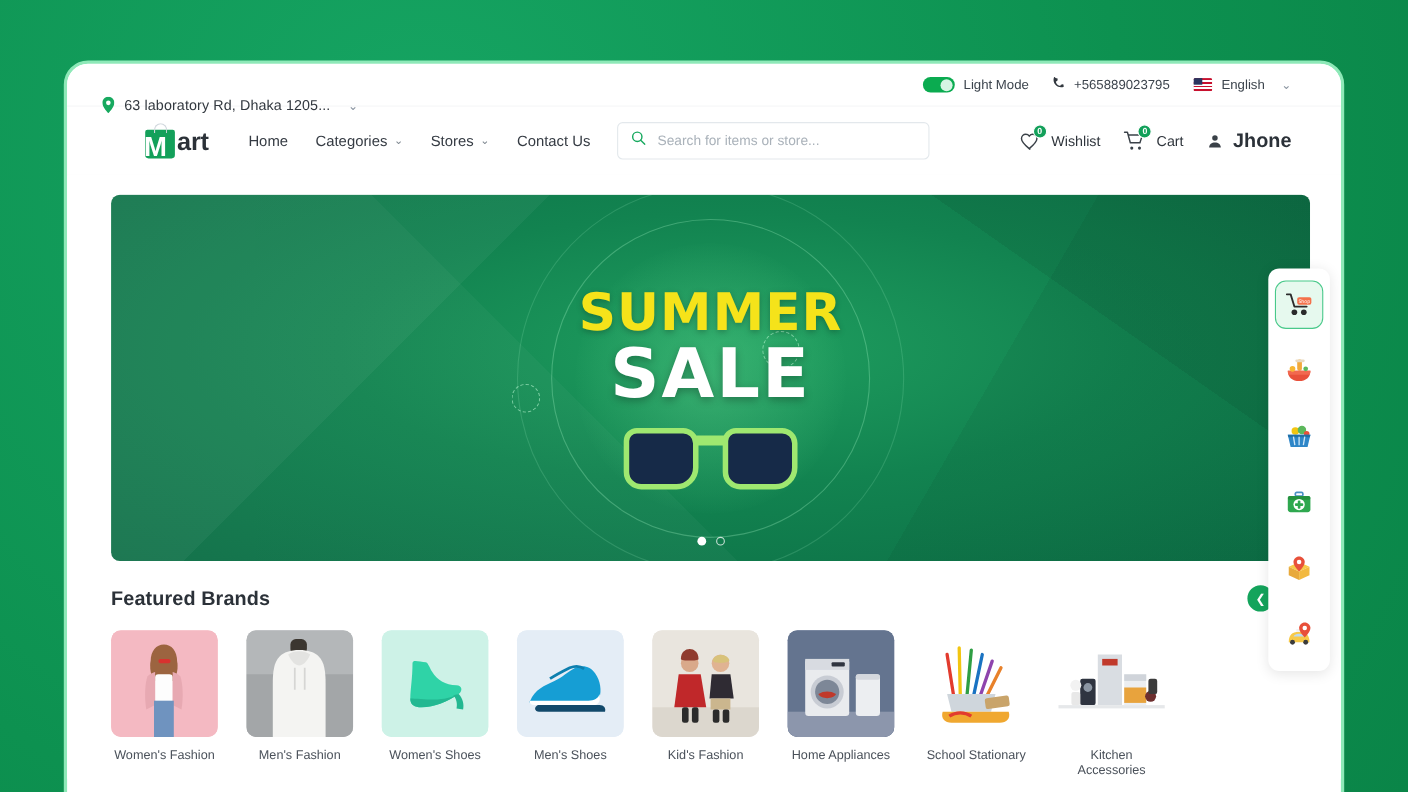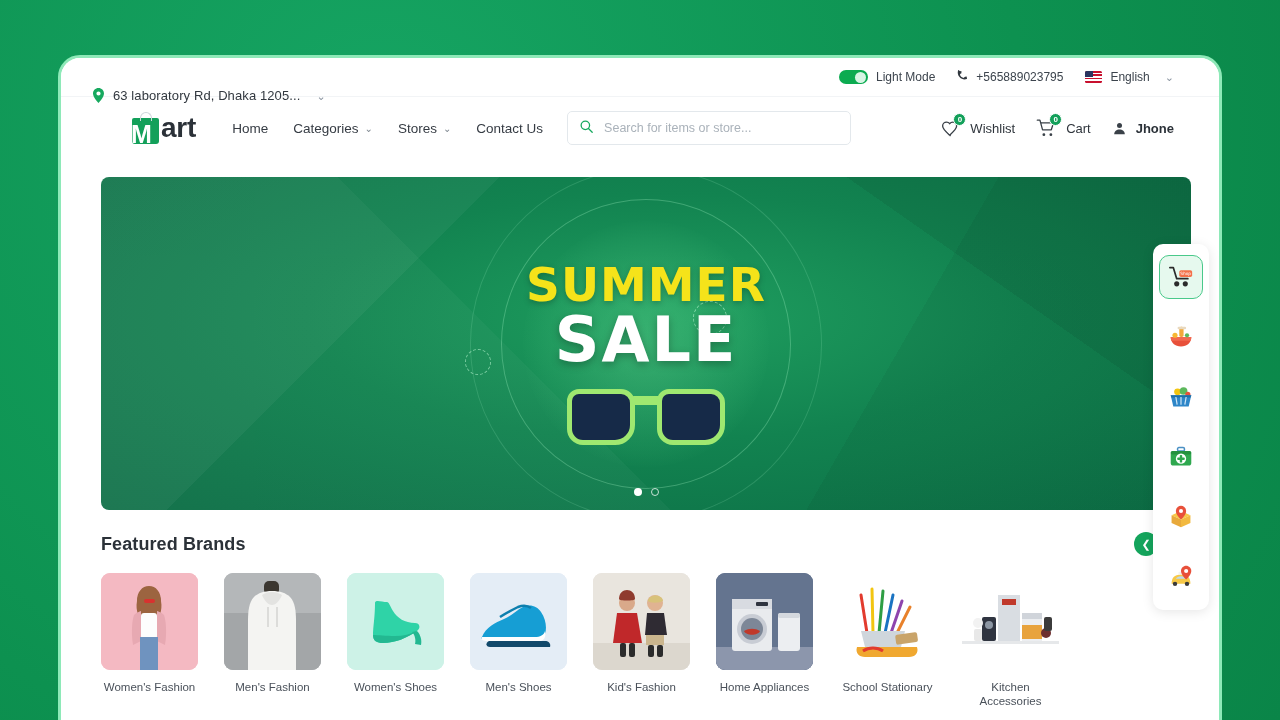--- a/index.html
+++ b/index.html
@@ -104,21 +104,21 @@
     border: 1.6px solid #cfd6dc;
     border-bottom: none;
     border-radius: 7px 7px 0 0;
   }
   .logo-m {
     position: absolute; left: 2px; top: 10px;
     font-size: 25px; font-weight: 700; color: #ffffff;
     line-height: 1; font-family: "Liberation Sans", sans-serif;
   }
   .logo-rest {
-    font-size: 28px; font-weight: 700; color: #2b3138;
+    font-size: 23px; font-weight: 700; color: #2b3138;
     margin-left: -2px; letter-spacing: -.2px;
   }
 
   .nav-links { display: flex; align-items: center; gap: 25px; }
   .nav-link {
     font-size: 13.5px; color: #353b43; display: flex; align-items: center; gap: 6px;
     cursor: pointer;
   }
   .nav-link .cv { font-size: 10px; color: #7d868f; }
 
@@ -150,21 +150,21 @@
     border-radius: 50%;
     background: #13a05a; color: #fff;
     font-size: 8px; font-weight: 700;
     display: flex; align-items: center; justify-content: center;
     border: 1.5px solid #fff;
   }
   .nav-act-lbl { font-size: 13px; color: #2f353c; font-weight: 500; }
   .user-ic {
     width: 15px; height: 15px;
   }
-  .user-name { font-size: 13px; color: #2b3138; font-weight: 600; }
+  .user-name { font-size: 18px; color: #2b3138; font-weight: 600; }
 
   
   .page { padding: 18px 28px 0 40px; background: #fff; position: relative; }
 
   
   .hero {
     position: relative;
     height: 333px;
     border-radius: 8px;
     overflow: hidden;

